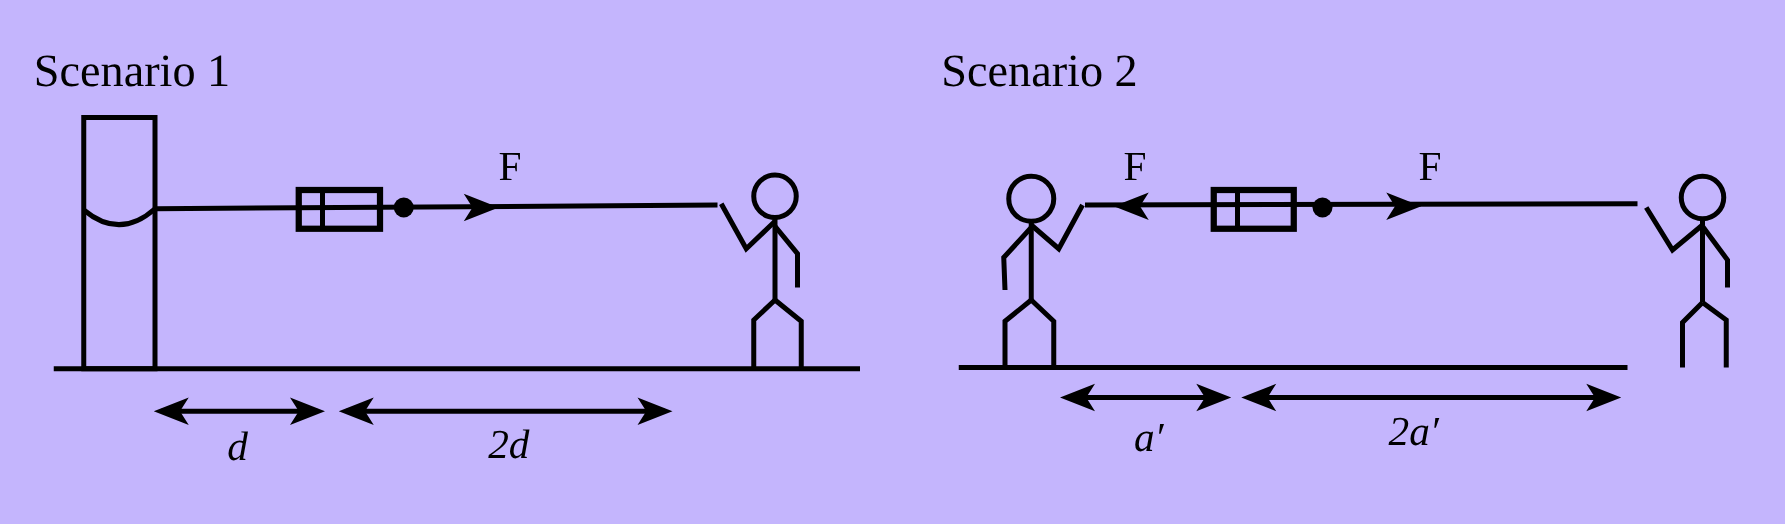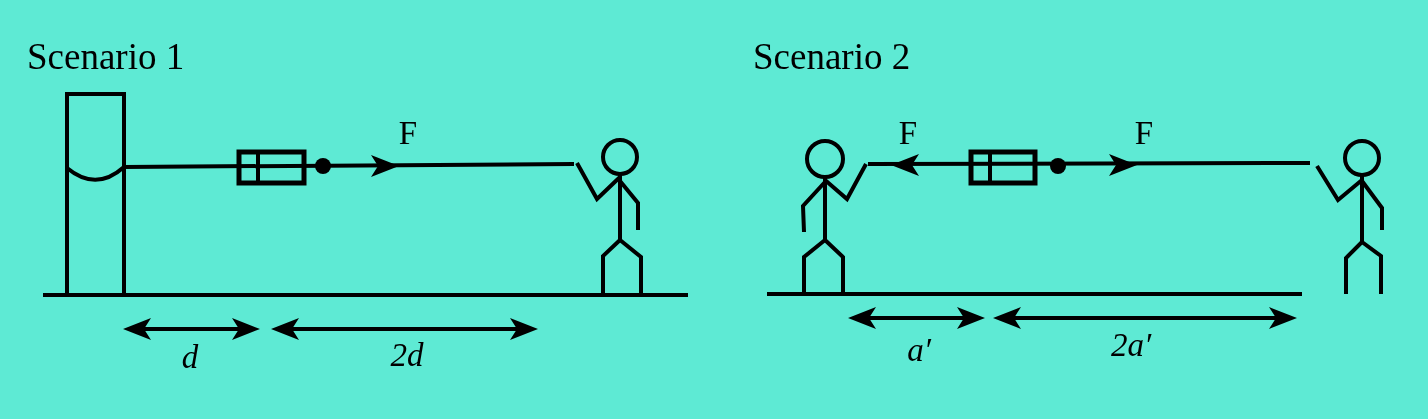--- a/index.html
+++ b/index.html
@@ -4,21 +4,21 @@
 <style>
   html, body {
     margin: 0;
     padding: 0;
     background: #ffffff;
   }
   .stage {
     position: relative;
     width: 1428px;
     height: 419px;
-    background: #5eead4;
+    background: #c4b5fd;
     overflow: hidden;
   }
   svg {
     display: block;
   }
   .ink-line {
     stroke: #000000;
     stroke-width: 4;
     fill: none;
   }

